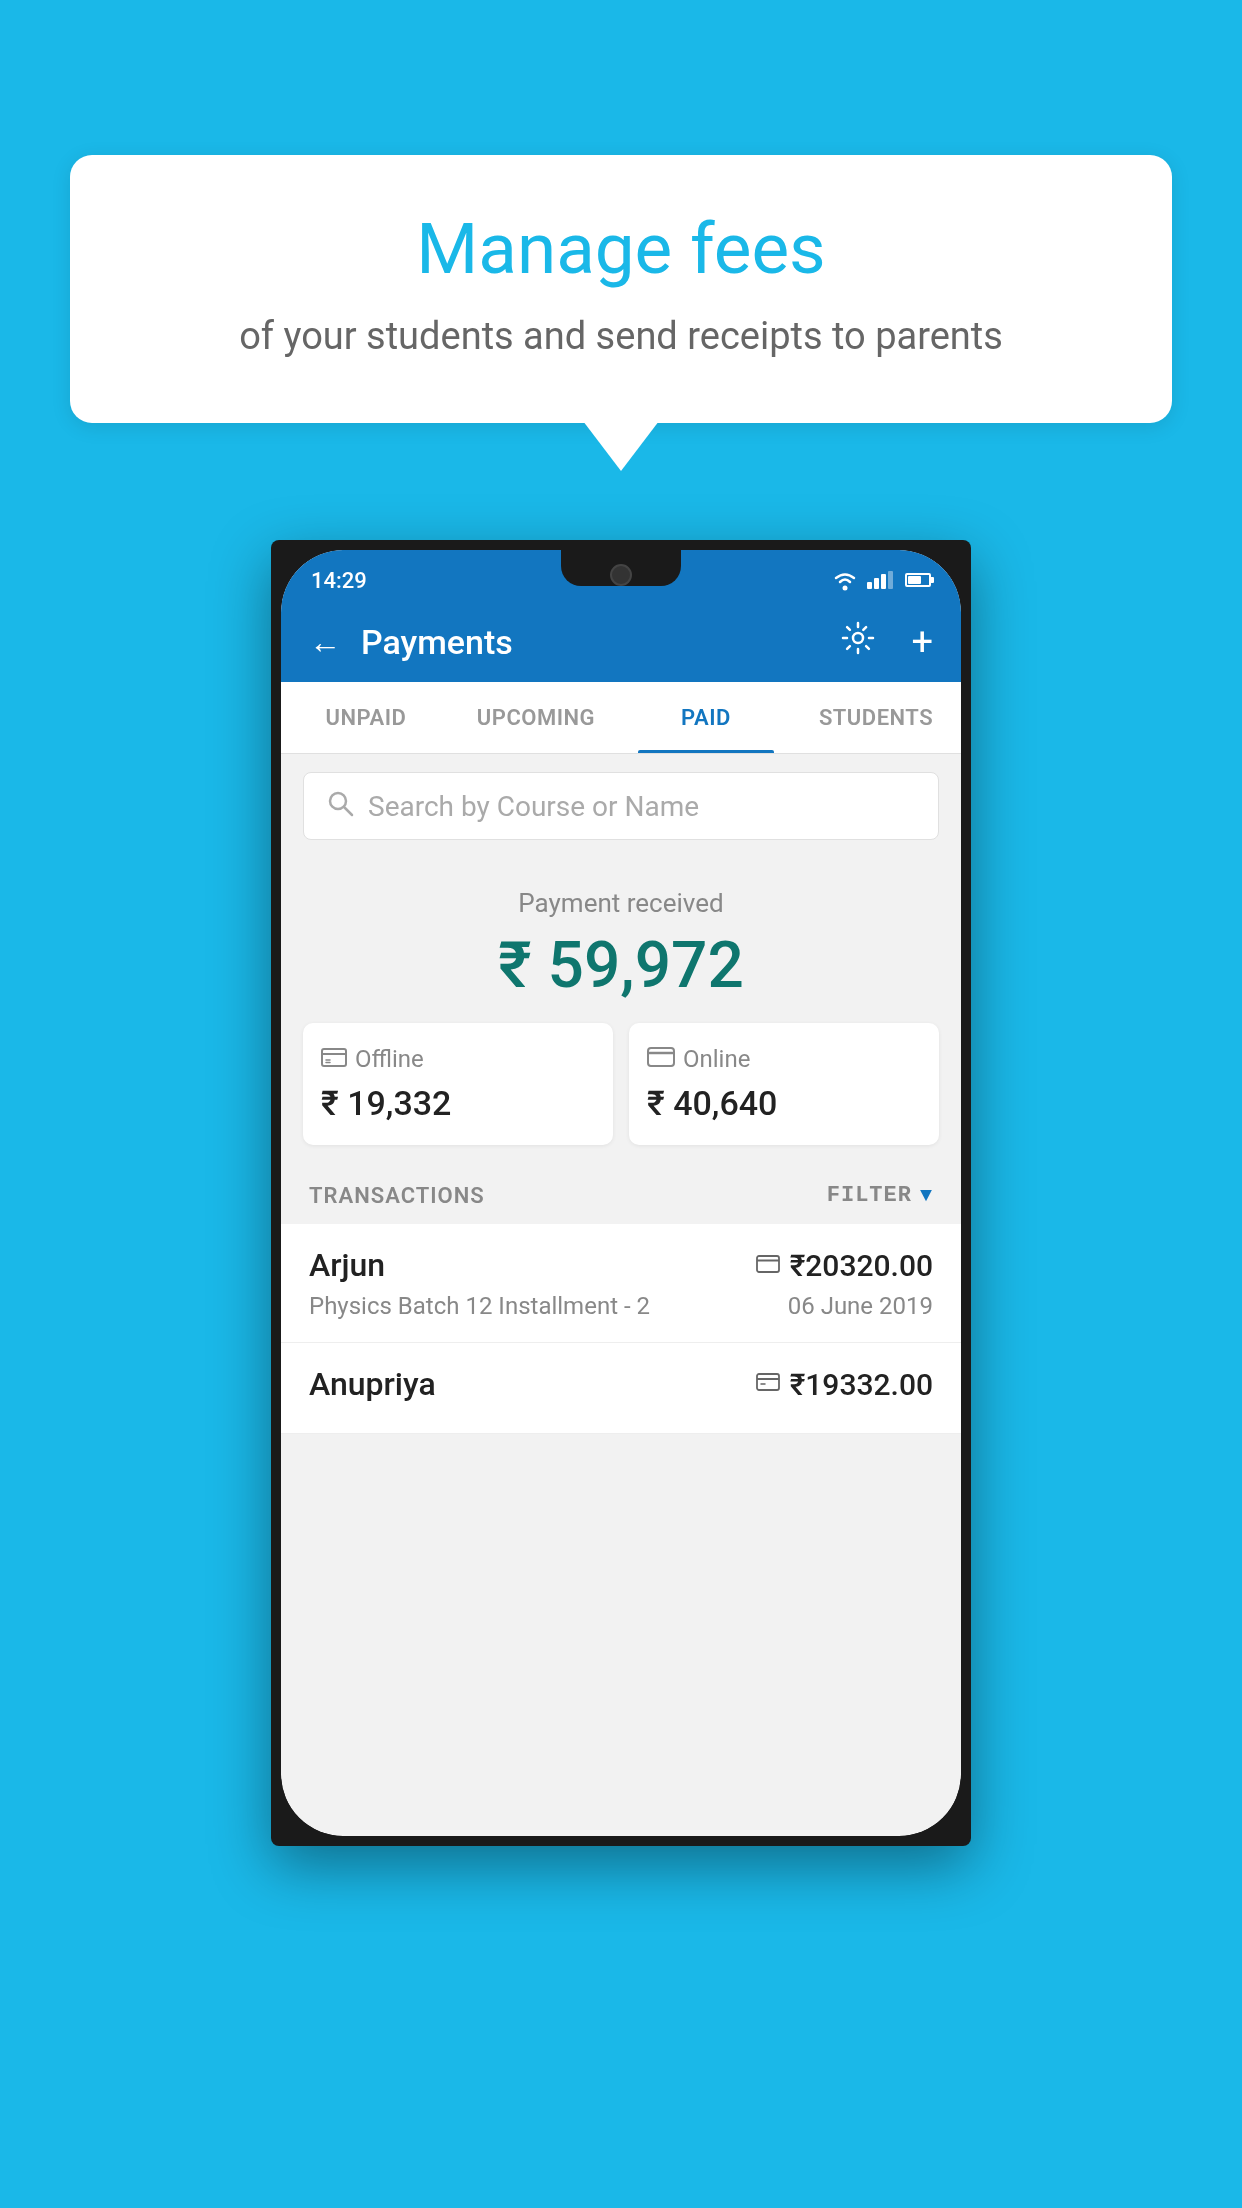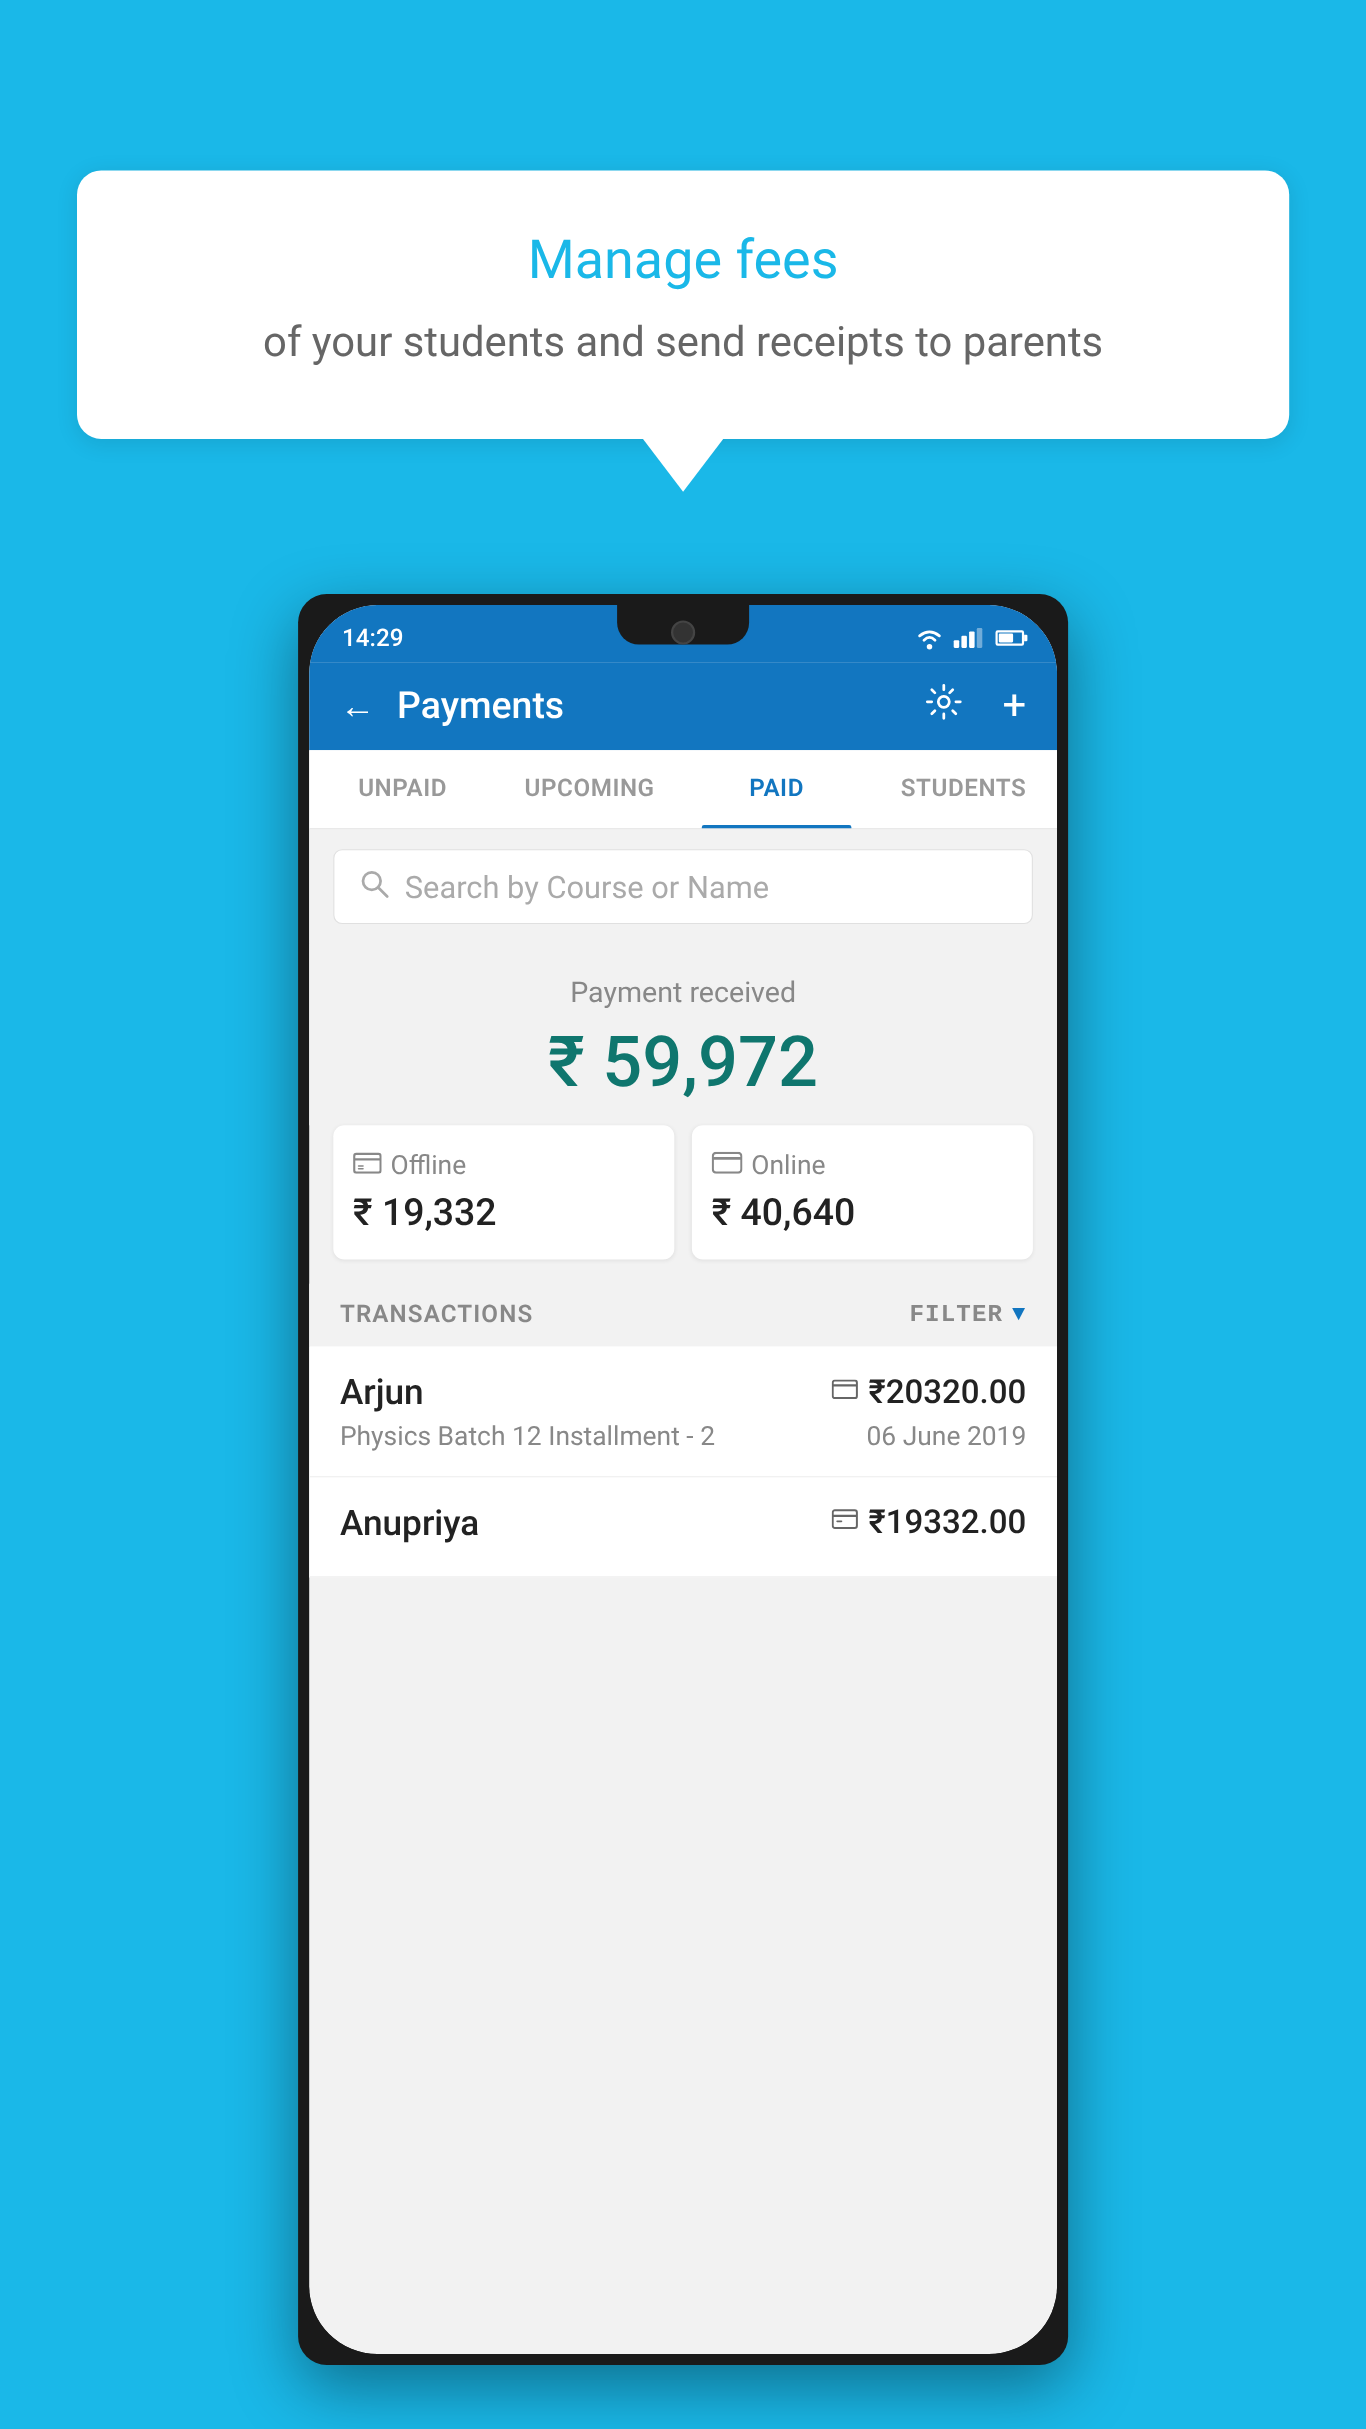--- a/index.html
+++ b/index.html
@@ -32,43 +32,43 @@
       left: 50%;
       transform: translateX(-50%);
       width: 0;
       height: 0;
       border-left: 38px solid transparent;
       border-right: 38px solid transparent;
       border-top: 50px solid #ffffff;
     }
 
     .speech-bubble-title {
-      font-size: 49px;
+      font-size: 71px;
       color: #1ab8e8;
       font-weight: 400;
       margin-bottom: 22px;
       line-height: 1.1;
     }
     .speech-bubble-subtitle {
       font-size: 38px;
       color: #666666;
       font-weight: 400;
       line-height: 1.4;
     }
 
     
     .phone-device {
       position: absolute;
       top: 540px;
       left: 50%;
       transform: translateX(-50%);
       width: 700px;
-      height: 1610px;
+      height: 1306px;
       background: #1a1a1a;
-      border-radius: 26px;
+      border-radius: 8px;
       box-shadow: 0 20px 60px rgba(0,0,0,0.4);
       overflow: hidden;
     }
 
     
     .phone-inner {
       position: absolute;
       top: 10px;
       left: 10px;
       right: 10px;

